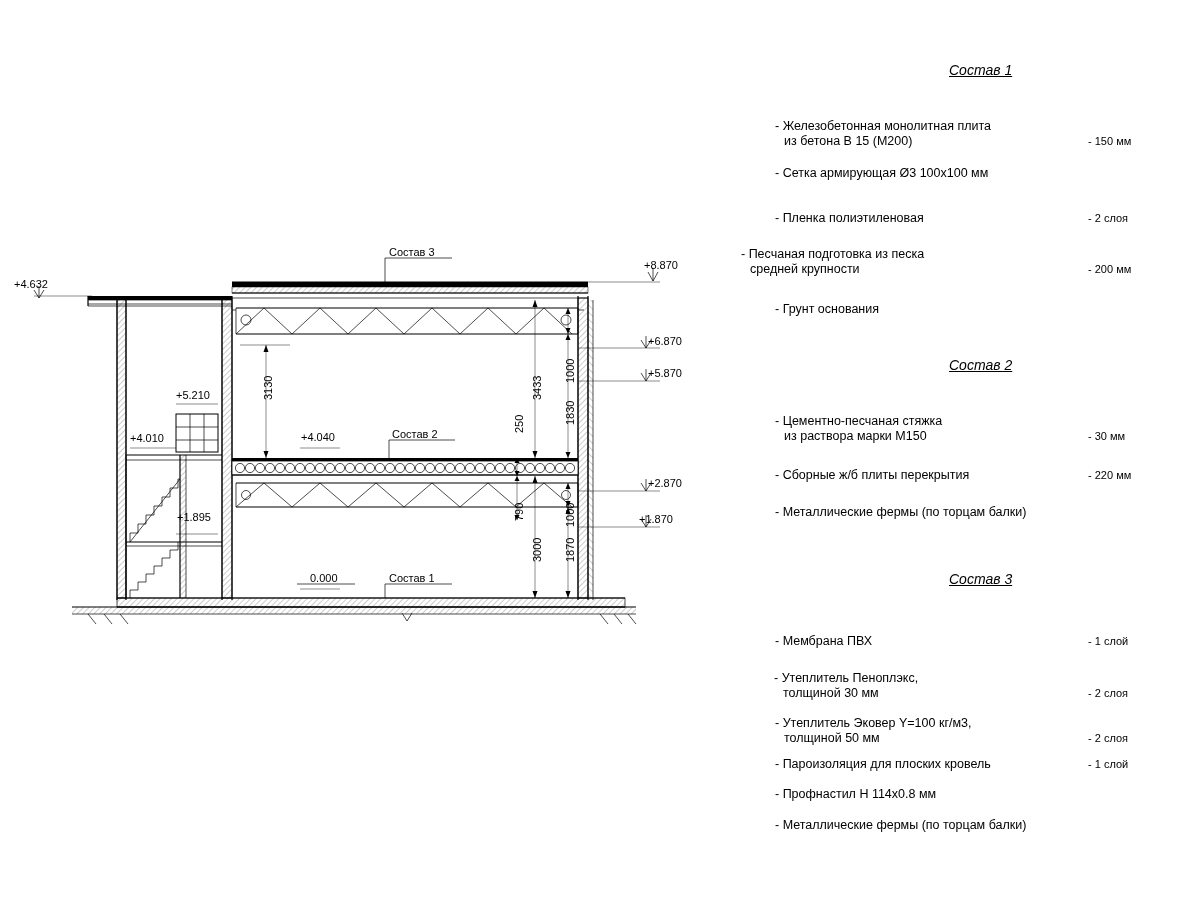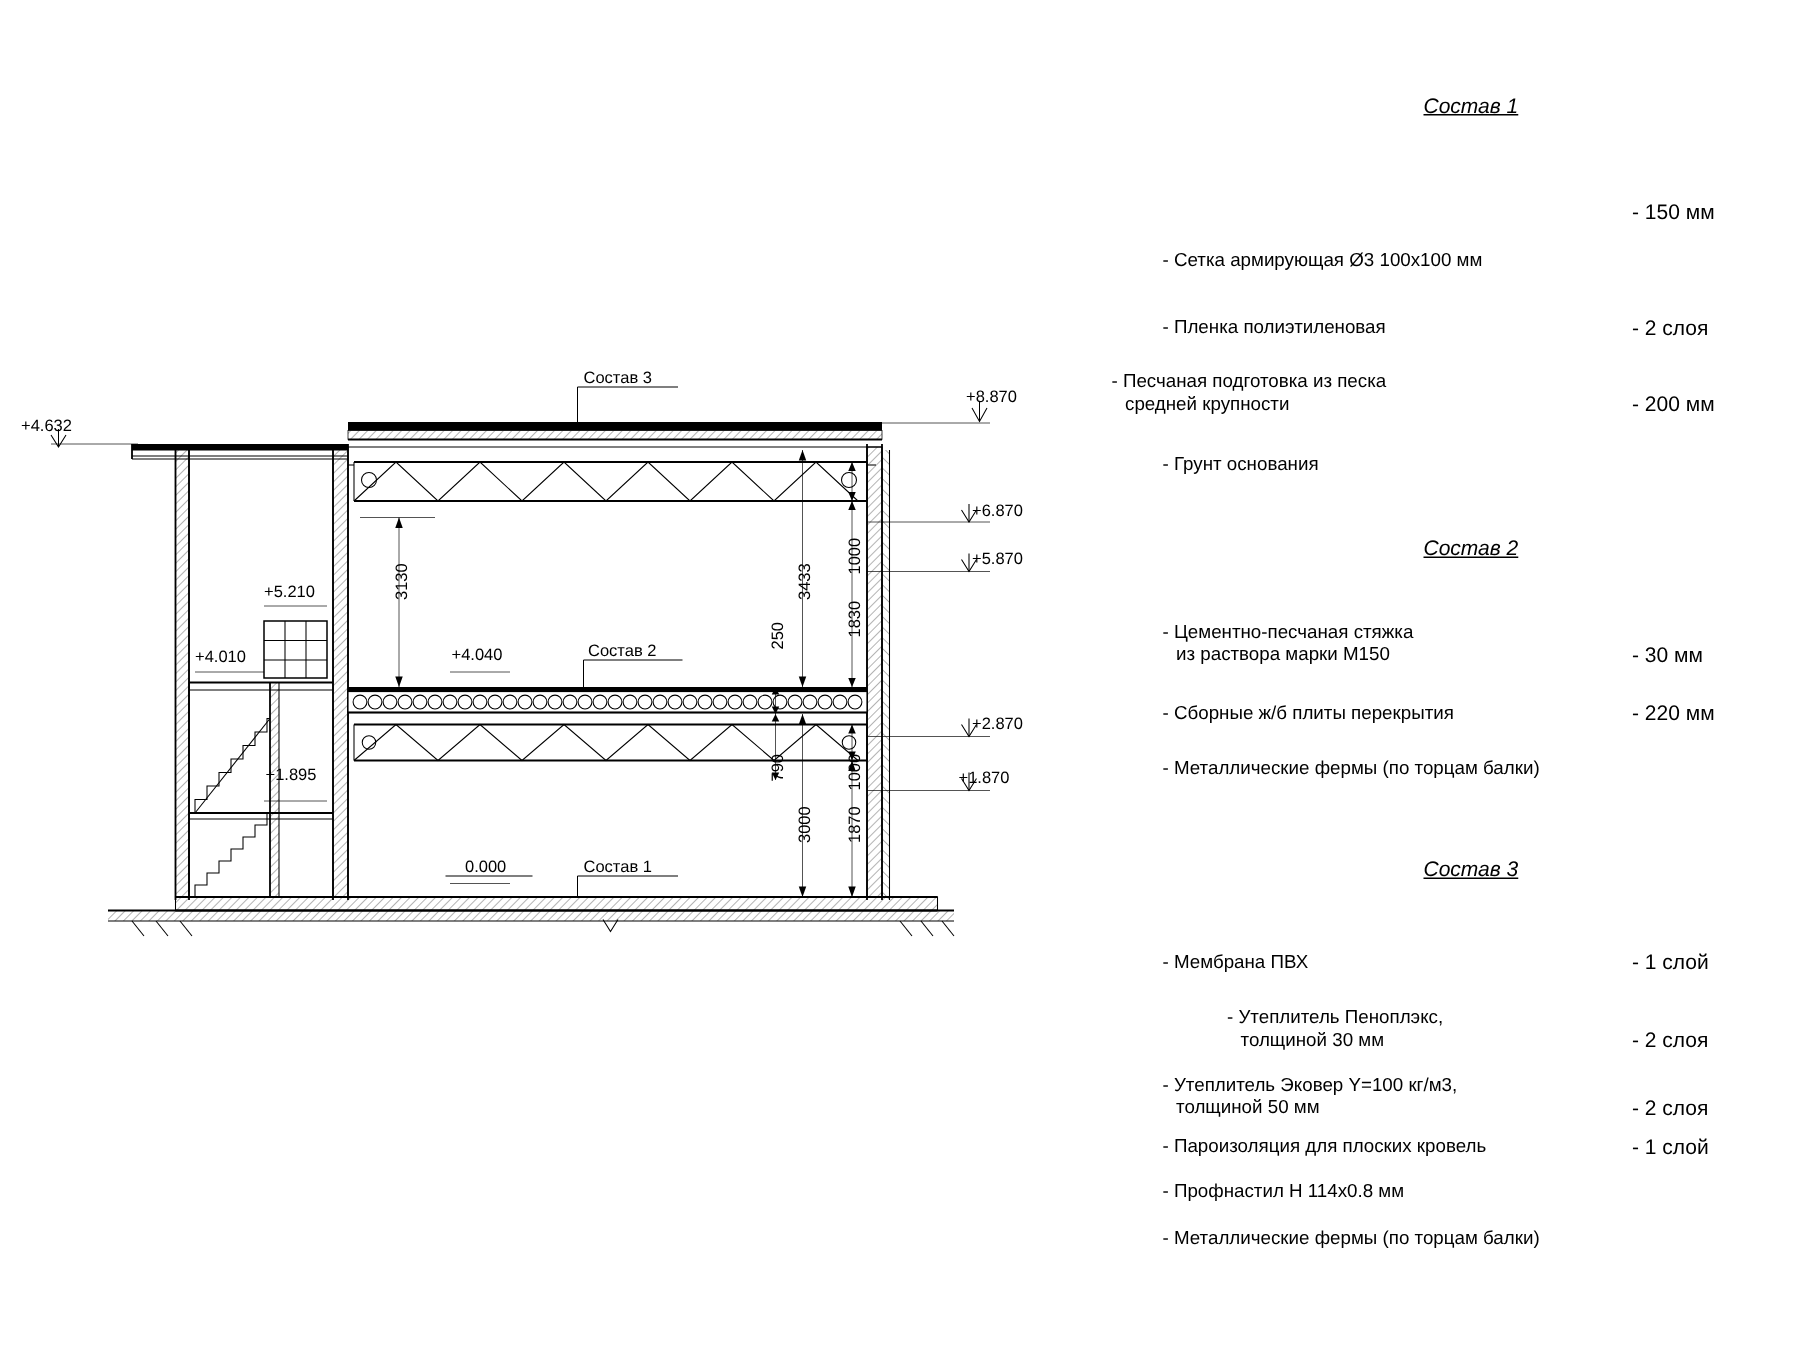--- a/index.html
+++ b/index.html
@@ -31,21 +31,21 @@
     white-space: nowrap;
   }
   .legend-item {
     position: absolute;
     font-size: 12.5px;
     line-height: 15px;
     white-space: nowrap;
   }
   .legend-val {
     position: absolute;
-    font-size: 14px;
+    font-size: 11px;
     line-height: 15px;
     white-space: nowrap;
   }
 
   
   .lbl {
     position: absolute;
     font-size: 11px;
     white-space: nowrap;
   }
@@ -342,20 +342,24 @@
   <div class="lbl-v" style="left:564px; top:383px;">1000</div>
   <div class="lbl-v" style="left:564px; top:425px;">1830</div>
   <div class="lbl-v" style="left:513px; top:433px;">250</div>
   <div class="lbl-v" style="left:513px; top:521px;">790</div>
   <div class="lbl-v" style="left:564px; top:527px;">1000</div>
   <div class="lbl-v" style="left:531px; top:562px;">3000</div>
   <div class="lbl-v" style="left:564px; top:562px;">1870</div>
 
   <div class="legend-title abs" style="left:949px; top:62px;">Состав 1</div>
 
+  <div class="legend-item" style="left:775px; top:119px;">
+    <div>- Железобетонная  монолитная плита</div>
+    <div style="padding-left:9px;">из бетона В 15 (М200)</div>
+  </div>
   <div class="legend-val" style="left:1088px; top:134px;">- 150 мм</div>
 
   <div class="legend-item" style="left:775px; top:166px;text-align:center;">
     <div>- Сетка армирующая Ø3 100х100 мм</div>
   </div>
 
   <div class="legend-item" style="left:775px; top:211px;text-align:right;">
     <div>- Пленка полиэтиленовая</div>
   </div>
   <div class="legend-val" style="left:1088px; top:211px;">- 2 слоя</div>
@@ -387,21 +391,21 @@
     <div>- Металлические фермы (по торцам балки)</div>
   </div>
 
   <div class="legend-title abs" style="left:949px; top:571px;">Состав 3</div>
 
   <div class="legend-item" style="left:775px; top:634px;">
     <div>- Мембрана ПВХ</div>
   </div>
   <div class="legend-val" style="left:1088px; top:634px;">- 1 слой</div>
 
-  <div class="legend-item" style="left:818px; top:671px;">
+  <div class="legend-item" style="left:774px; top:671px;">
     <div>- Утеплитель Пеноплэкс,</div>
     <div style="padding-left:9px;">толщиной 30 мм</div>
   </div>
   <div class="legend-val" style="left:1088px; top:686px;">- 2 слоя</div>
 
   <div class="legend-item" style="left:775px; top:716px;">
     <div>- Утеплитель Эковер Y=100 кг/м3,</div>
     <div style="padding-left:9px;">толщиной 50 мм</div>
   </div>
   <div class="legend-val" style="left:1088px; top:731px;">- 2 слоя</div>

